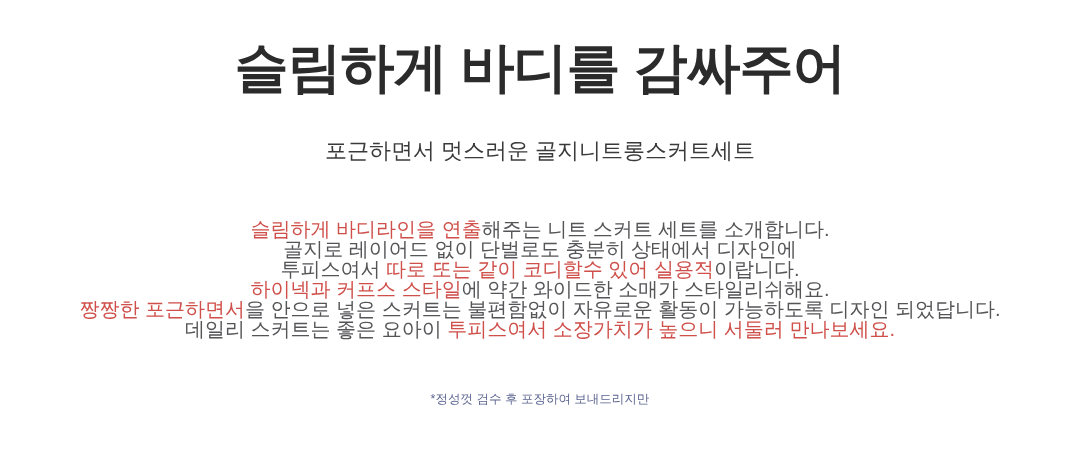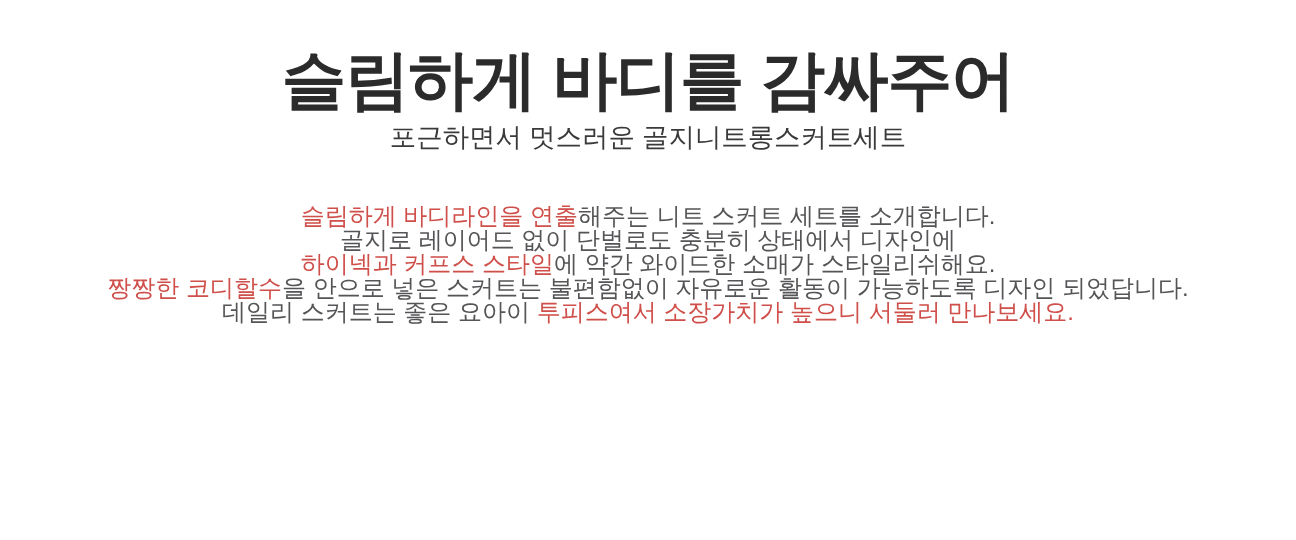--- a/index.html
+++ b/index.html
@@ -14,30 +14,31 @@
   html,body{width:1080px;height:450px;overflow:hidden;}
   body{
     background:var(--bg);
     font-family:"Liberation Sans","DejaVu Sans",sans-serif;
   }
   .page{
     width:1080px;height:450px;
     display:flex;flex-direction:column;align-items:center;
     text-align:center;
     padding-top:36px;
+    gap:12px;
   }
   .title{
     font-size:54px;
     font-weight:900;
     line-height:62px;
     letter-spacing:-1px;
     color:var(--title-text);
   }
   .subtitle{
-    margin-top:4px;
+    margin-top:28px;
     font-size:22px;
     font-weight:400;
     line-height:26px;
     color:var(--subtitle-text);
   }
   .description{
     margin-top:43px;
     font-size:20px;
     line-height:20px;
     color:var(--body-text);
@@ -55,20 +56,22 @@
 </head>
 <body>
 
 <div class="page">
   <h1 class="title">슬림하게 바디를 감싸주어</h1>
   <h2 class="subtitle">포근하면서 멋스러운 골지니트롱스커트세트</h2>
 
   <div class="description">
       <div><span class="seg-em">슬림하게 바디라인을 연출</span><span class="seg-plain">해주는 니트 스커트 세트를 소개합니다.</span></div>
       <div><span class="seg-plain">골지로 레이어드 없이 단벌로도 충분히 상태에서 디자인에</span></div>
+      <div><span class="seg-plain">투피스여서 </span><span class="seg-em">따로 또는 같이 코디할수 있어 실용적</span><span class="seg-plain">이랍니다.</span></div>
       <div><span class="seg-em">하이넥과 커프스 스타일</span><span class="seg-plain">에 약간 와이드한 소매가 스타일리쉬해요.</span></div>
-      <div><span class="seg-em">짱짱한 코디할수</span><span class="seg-plain">을 안으로 넣은 스커트는 불편함없이 자유로운 활동이 가능하도록 디자인 되었답니다.</span></div>
+      <div><span class="seg-em">짱짱한 포근하면서</span><span class="seg-plain">을 안으로 넣은 스커트는 불편함없이 자유로운 활동이 가능하도록 디자인 되었답니다.</span></div>
       <div><span class="seg-plain">데일리 스커트는 좋은 요아이 </span><span class="seg-em">투피스여서 소장가치가 높으니 서둘러 만나보세요.</span></div>
     </div>
 
   <div class="notice">
+      <div>*정성껏 검수 후 포장하여 보내드리지만</div>
     </div>
 </div>
 
 </body></html>

